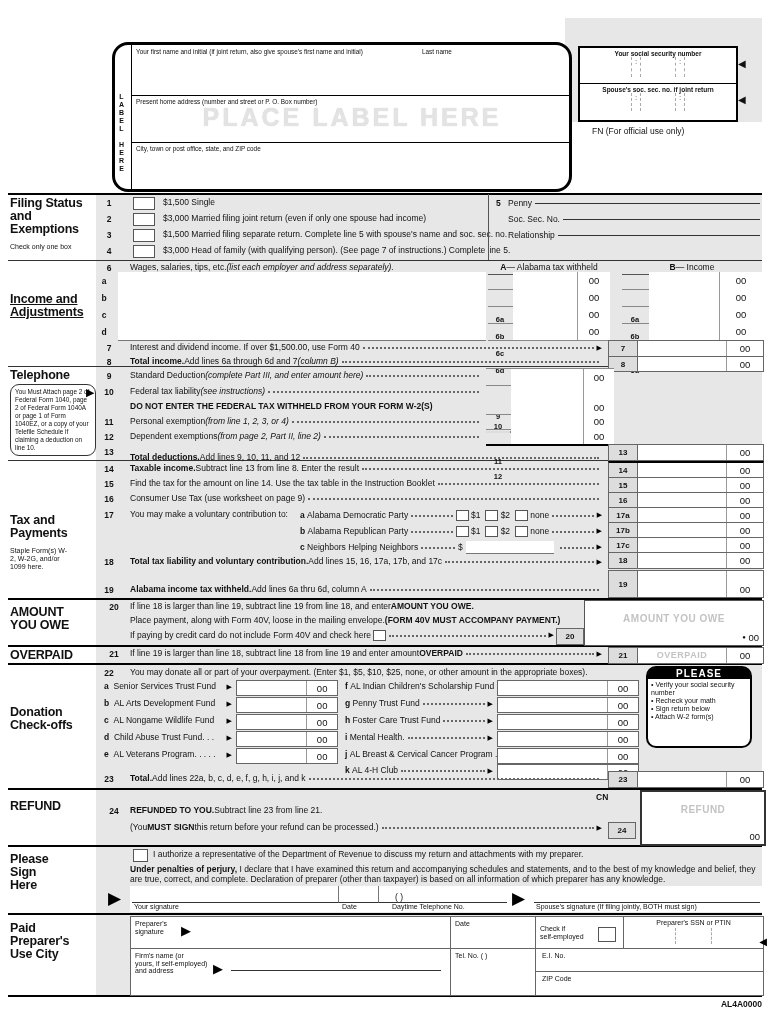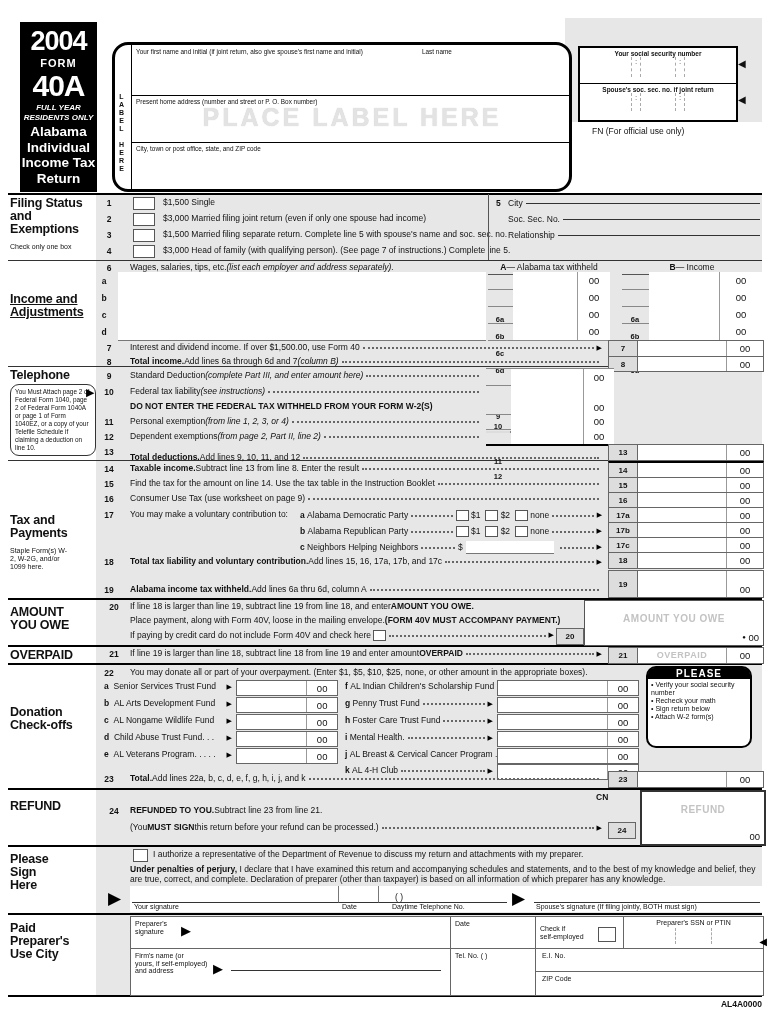--- a/index.html
+++ b/index.html
@@ -40,27 +40,20 @@
   .pcell{position:absolute;border:1px solid #666;}
   .plabel{font-size:7px;line-height:1.1;}
 </style>
 </head>
 <body>
 
 <div class="page">
 
   <div class="abs bg" style="left:565px;top:18px;width:197px;height:104px;"></div>
 
-  <div class="abs" style="left:20px;top:22px;width:77px;height:170px;background:#000;color:#fff;text-align:center;">
-    <div style="font-size:27px;font-weight:bold;margin-top:4px;letter-spacing:-1px;">2004</div>
-    <div style="font-size:11px;font-weight:bold;letter-spacing:1px;">FORM</div>
-    <div style="font-size:30px;font-weight:bold;letter-spacing:-1px;">40A</div>
-    <div style="font-size:8px;font-weight:bold;font-style:italic;line-height:1.2;">FULL YEAR RESIDENTS ONLY</div>
-    <div style="font-size:13.5px;font-weight:bold;line-height:1.15;margin-top:2px;">Alabama Individual Income Tax Return</div>
-  </div>
 
   <div class="abs" style="left:112px;top:42px;width:454px;height:144px;background:#fff;border:3px solid #000;border-radius:16px;">
     <div class="abs vert" style="left:3px;top:48px;height:90px;">LABEL HERE</div>
     <div class="abs" style="left:16px;top:0;right:0;bottom:0;border-left:1px solid #000;">
       <div class="abs f6" style="left:4px;top:3px;">Your first name and initial (if joint return, also give spouse's first name and initial)</div>
       <div class="abs f6" style="left:290px;top:3px;">Last  name</div>
       <div class="abs" style="left:0;top:50px;right:0;border-top:1px solid #000;"></div>
       <div class="abs f6" style="left:4px;top:53px;">Present home address (number and street or P. O. Box number)</div>
       <div class="abs" style="left:0;top:97px;right:0;border-top:1px solid #000;"></div>
       <div class="abs f6" style="left:4px;top:100px;">City, town or post office, state, and ZIP code</div>
@@ -132,21 +125,21 @@
   <span class="cb abs" style="left:133px;top:213px;width:20px;height:11px;"></span>
   <span class="cb abs" style="left:133px;top:229px;width:20px;height:11px;"></span>
   <span class="cb abs" style="left:133px;top:245px;width:20px;height:11px;"></span>
   <div class="ln" style="left:163px;top:198px;">$1,500 Single</div>
   <div class="ln" style="left:163px;top:214px;">$3,000 Married filing joint return (even if only one spouse had income)</div>
   <div class="ln" style="left:163px;top:230px;">$1,500 Married filing separate return. Complete line 5 with spouse's name and soc. sec. no.</div>
   <div class="ln" style="left:163px;top:246px;">$3,000 Head of family (with qualifying person). (See page 7 of instructions.) Complete line 5.</div>
   <div class="abs" style="left:488px;top:194px;height:66px;border-left:1px solid #555;"></div>
   <div class="ln b" style="left:496px;top:199px;">5</div>
   <div class="ln" style="left:508px;top:199px;width:252px;">
-      <span>City</span>
+      <span>Penny</span>
       <span class="ubar"></span>
     </div>
   <div class="ln" style="left:508px;top:215px;width:252px;">
       <span>Soc. Sec. No.</span>
       <span class="ubar"></span>
     </div>
   <div class="ln" style="left:508px;top:231px;width:252px;">
       <span>Relationship</span>
       <span class="ubar"></span>
     </div>

